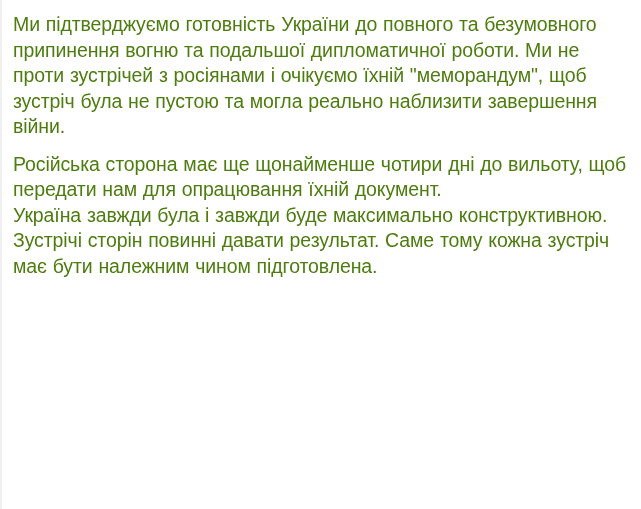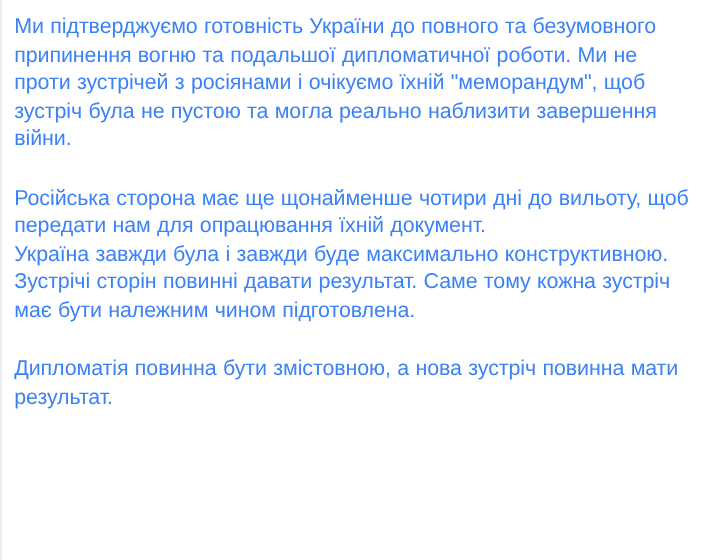--- a/index.html
+++ b/index.html
@@ -19,37 +19,36 @@
     left: 0;
     top: 0;
     width: 2px;
     height: 100%;
     background: #efefef;
   }
   .message-text-block {
     box-sizing: border-box;
     width: 641px;
     padding: 12px 14px 8px 13px;
-    color: #3b82f6;
+    color: #4d7c0f;
   }
   .message-text-block p {
     margin: 0;
     font-size: 19.5px;
     line-height: 25.5px;
     white-space: pre-wrap;       
     letter-spacing: -0.1px;
     word-spacing: 0.5px;
   }
   .message-text-block p + p {
-    margin-top: 28px;            
+    margin-top: 12px;            
   }
 </style>
 </head>
 <body>
 
 <div class="edge-artifact"></div>
 
 <div class="message-text-block">
   <p>Ми підтверджуємо готовність України до повного та безумовного припинення вогню та подальшої дипломатичної роботи. Ми не проти зустрічей з росіянами і очікуємо їхній "меморандум", щоб зустріч була не пустою та могла реально наблизити завершення війни.</p>
   <p>Російська сторона має ще щонайменше чотири дні до вильоту, щоб передати нам для опрацювання їхній документ.
 Україна завжди була і завжди буде максимально конструктивною. Зустрічі сторін повинні давати результат. Саме тому кожна зустріч має бути належним чином підготовлена.</p>
-  <p>Дипломатія повинна бути змістовною, а нова зустріч повинна мати результат.</p>
 </div>
 
 </body></html>

